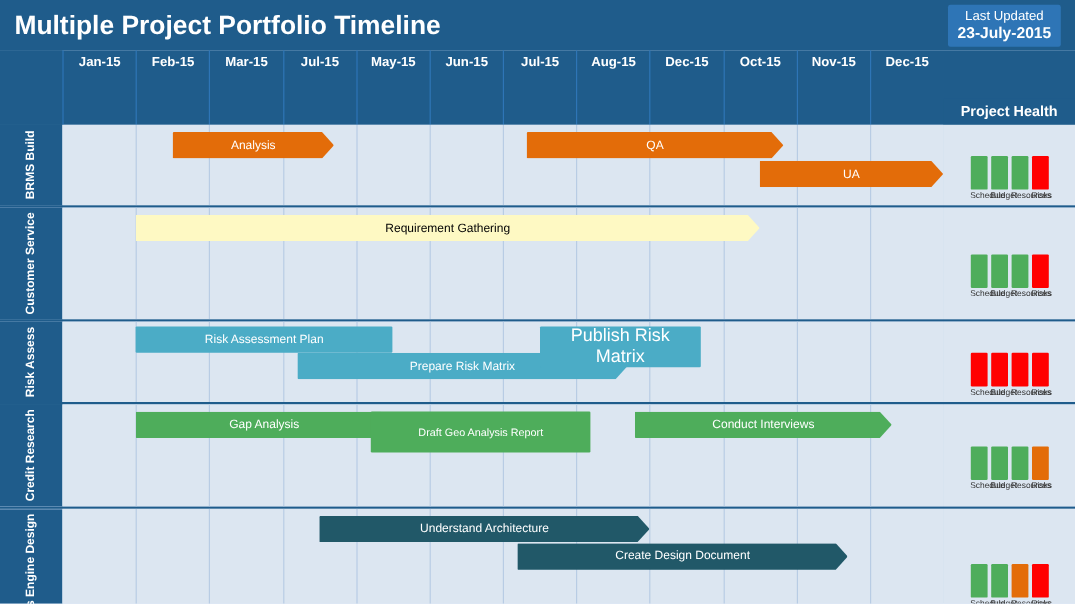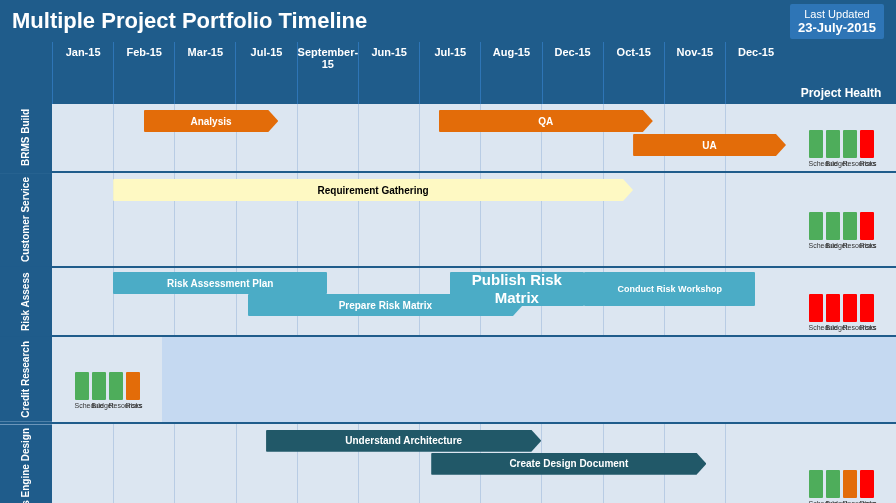--- a/index.html
+++ b/index.html
@@ -144,21 +144,21 @@
     }
 
     
     .bar {
       position: absolute;
       height: 22px;
       display: flex;
       align-items: center;
       justify-content: center;
       font-size: 10px;
-      font-weight: bold;
+      font-weight: normal;
       color: #fff;
       border-radius: 1px;
       white-space: nowrap;
       overflow: hidden;
       text-overflow: ellipsis;
       padding: 0 16px;
     }
     .bar-orange-arrow { background: #e36c09; clip-path: polygon(0 0, calc(100% - 10px) 0, 100% 50%, calc(100% - 10px) 100%, 0 100%); }
     .bar-yellow-arrow { background: #fef9c3; color: #000; clip-path: polygon(0 0, calc(100% - 10px) 0, 100% 50%, calc(100% - 10px) 100%, 0 100%); }
     .bar-blue { background: #4bacc6; }
@@ -212,21 +212,21 @@
     </div>
   </div>
 
   <div class="timeline-header">
     <div class="row-label-spacer"></div>
     <div class="month-cols" id="month-cols">
         <div class="month-col">Jan-15</div>
         <div class="month-col">Feb-15</div>
         <div class="month-col">Mar-15</div>
         <div class="month-col">Jul-15</div>
-        <div class="month-col">September-15</div>
+        <div class="month-col">May-15</div>
         <div class="month-col">Jun-15</div>
         <div class="month-col">Jul-15</div>
         <div class="month-col">Aug-15</div>
         <div class="month-col">Dec-15</div>
         <div class="month-col">Oct-15</div>
         <div class="month-col">Nov-15</div>
         <div class="month-col">Dec-15</div>
       </div>
     <div class="health-header">Project Health</div>
   </div>
@@ -322,21 +322,20 @@
           <div class="col-line" style="left: 41.6667%;"></div>
           <div class="col-line" style="left: 50%;"></div>
           <div class="col-line" style="left: 58.3333%;"></div>
           <div class="col-line" style="left: 66.6667%;"></div>
           <div class="col-line" style="left: 75%;"></div>
           <div class="col-line" style="left: 83.3333%;"></div>
           <div class="col-line" style="left: 91.6667%;"></div>
           <div class="bar bar-blue-arrow" style="left: 26.6667%; width: 37.5%; top: 26px;">Prepare Risk Matrix</div>
           <div class="bar bar-blue" style="left: 8.33333%; width: 29.1667%; top: 4px;">Risk Assessment Plan</div>
           <div class="bar bar-blue" style="left: 54.1667%; width: 18.3333%; top: 4px; height: 34px; white-space: normal; line-height: 1.2; font-size: 15px; text-align: center;">Publish Risk Matrix</div>
-          <div class="bar bar-blue" style="left: 72.5%; width: 23.3333%; top: 4px; height: 34px; white-space: normal; line-height: 1.2; font-size: 9px; text-align: center;">Conduct Risk Workshop</div>
         </div>
         <div class="health-col">
           <div class="health-chart">
             <div class="health-bar-group">
               <div class="health-bar hb-red" style="height: 28px;"></div>
             </div>
             <div class="health-bar-group">
               <div class="health-bar hb-red" style="height: 28px;"></div>
             </div>
             <div class="health-bar-group">
@@ -349,20 +348,36 @@
           <div class="health-labels">
             <div class="health-label">Schedule</div>
             <div class="health-label">Budget</div>
             <div class="health-label">Resources</div>
             <div class="health-label">Risks</div>
           </div>
         </div>
       </div>
       <div class="project-row">
         <div class="row-label">Credit Research</div>
+        <div class="gantt-area">
+          <div class="col-line" style="left: 8.33333%;"></div>
+          <div class="col-line" style="left: 16.6667%;"></div>
+          <div class="col-line" style="left: 25%;"></div>
+          <div class="col-line" style="left: 33.3333%;"></div>
+          <div class="col-line" style="left: 41.6667%;"></div>
+          <div class="col-line" style="left: 50%;"></div>
+          <div class="col-line" style="left: 58.3333%;"></div>
+          <div class="col-line" style="left: 66.6667%;"></div>
+          <div class="col-line" style="left: 75%;"></div>
+          <div class="col-line" style="left: 83.3333%;"></div>
+          <div class="col-line" style="left: 91.6667%;"></div>
+          <div class="bar bar-green-arrow" style="left: 8.33333%; width: 29.1667%; top: 6px;">Gap Analysis</div>
+          <div class="bar bar-green" style="left: 35%; width: 25%; top: 6px; height: 34px; white-space: normal; line-height: 1.2; font-size: 9px; text-align: center;">Draft Geo Analysis Report</div>
+          <div class="bar bar-green-arrow" style="left: 65%; width: 29.1667%; top: 6px;">Conduct Interviews</div>
+        </div>
         <div class="health-col">
           <div class="health-chart">
             <div class="health-bar-group">
               <div class="health-bar hb-green" style="height: 28px;"></div>
             </div>
             <div class="health-bar-group">
               <div class="health-bar hb-green" style="height: 28px;"></div>
             </div>
             <div class="health-bar-group">
               <div class="health-bar hb-green" style="height: 28px;"></div>

